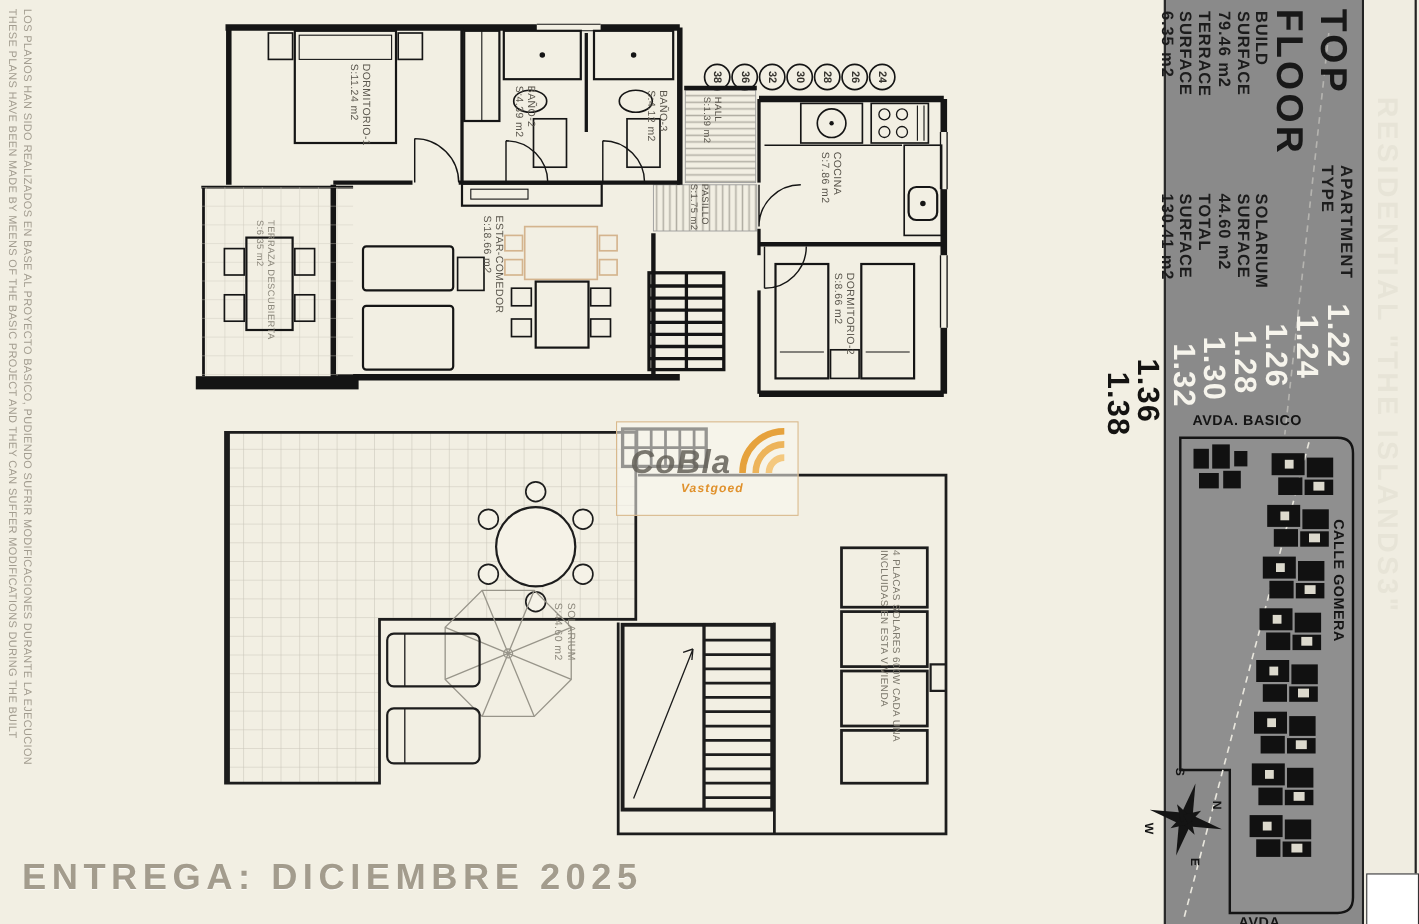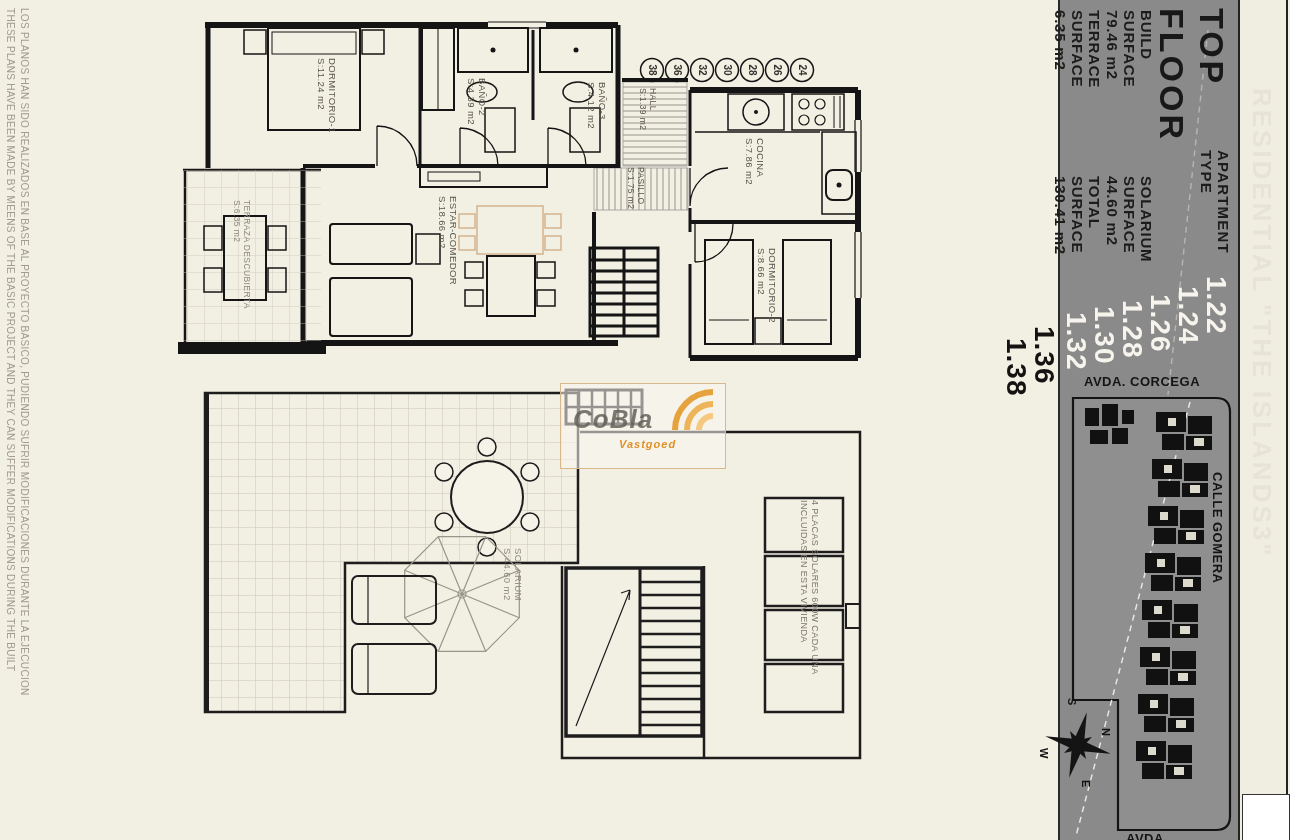--- a/index.html
+++ b/index.html
@@ -18,21 +18,21 @@
   .pnum-dark{color:#14131​1;color:#141311;}
   .surf{font-size:15px;font-weight:bold;line-height:17px;letter-spacing:.8px;color:#1c1c1c;}
   .street{font-size:13px;font-weight:bold;letter-spacing:.5px;color:#141414;}
   .strip-text{font-size:26px;font-weight:bold;letter-spacing:3px;color:#e7e4d7;}
   .entrega{font-size:33px;font-weight:bold;letter-spacing:5px;color:#a39c8d;
     text-shadow:0 1px 0 rgba(255,255,255,.7);}
   .compass-letter{font-size:11px;font-weight:bold;color:#141414;}
   .note{color:#7b776b;font-size:9px;line-height:11px;letter-spacing:.4px;}
   .wm-box{position:absolute;left:560px;top:383px;width:164px;height:84px;
     border:1.5px solid #d9b98c;background:rgba(250,248,240,.55);}
-  .wm1{position:absolute;left:12px;top:20px;font-size:26px;font-weight:bold;
+  .wm1{position:absolute;left:12px;top:20px;font-size:30px;font-weight:bold;
     font-style:italic;color:rgba(100,96,88,.85);letter-spacing:1px;}
   .wm2{position:absolute;left:58px;top:54px;font-size:11px;font-weight:bold;
     font-style:italic;color:#e0912c;letter-spacing:1px;}
   .panel-bg{position:absolute;left:1058px;top:0;width:180px;height:840px;
     background:#8a8a8a;border-left:2px solid #2a2a2a;}
   .strip-bg{position:absolute;left:1238px;top:0;width:46px;height:840px;
     background:#f0ede1;border-left:2px solid #222;border-right:2px solid #222;}
   .corner-box{position:absolute;left:1242px;top:794px;width:46px;height:46px;
     background:#ffffff;border:1.5px solid #333;}
   svg text{font-family:"Liberation Sans",sans-serif;}
@@ -321,20 +321,21 @@
   <div class="wm-box">
     <svg class="abs" style="right:6px;top:2px;" width="50" height="48" viewBox="0 0 50 48">
       <path d="M6,44 A38,38 0 0 1 44,6" fill="none" stroke="#e6a23c" stroke-width="6"></path>
       <path d="M18,44 A26,26 0 0 1 44,18" fill="none" stroke="#edb45a" stroke-width="6"></path>
       <path d="M30,44 A14,14 0 0 1 44,30" fill="none" stroke="#f4c87e" stroke-width="6"></path>
     </svg>
     <div class="wm1">CoBla</div>
     <div class="wm2">Vastgoed</div>
   </div>
 
+  <div class="abs entrega" style="left:20px;top:778px;">ENTREGA: DICIEMBRE 2025</div>
 
   <div class="v ptitle" style="left:1152px;top:8px;">
     <span>TOP</span>
     <span>FLOOR</span>
   </div>
   <div class="v plabel" style="left:1198px;top:150px;">
     <span>APARTMENT</span>
     <span>TYPE</span>
   </div>
 
@@ -361,21 +362,21 @@
     <span>SOLARIUM</span>
     <span>SURFACE</span>
     <span>44.60 m2</span>
   </div>
   <div class="v surf" style="left:1052px;top:176px;">
     <span>TOTAL</span>
     <span>SURFACE</span>
     <span>130.41 m2</span>
   </div>
 
-  <div class="abs street" style="left:1084px;top:374px;">AVDA. CORCEGA</div>
+  <div class="abs street" style="left:1084px;top:374px;">AVDA. BASICO</div>
   <div class="v street" style="left:1210px;top:472px;">CALLE GOMERA</div>
   <div class="abs street" style="left:1126px;top:831px;">AVDA.</div>
 
   <div class="v compass-letter" style="left:1066px;top:698px;">S</div>
   <div class="v compass-letter" style="left:1100px;top:728px;">N</div>
   <div class="v compass-letter" style="left:1080px;top:780px;">E</div>
   <div class="v compass-letter" style="left:1038px;top:748px;">W</div>
 
   <div class="v strip-text" style="left:1246px;top:88px;">RESIDENTIAL "THE ISLANDS3"</div>
 

